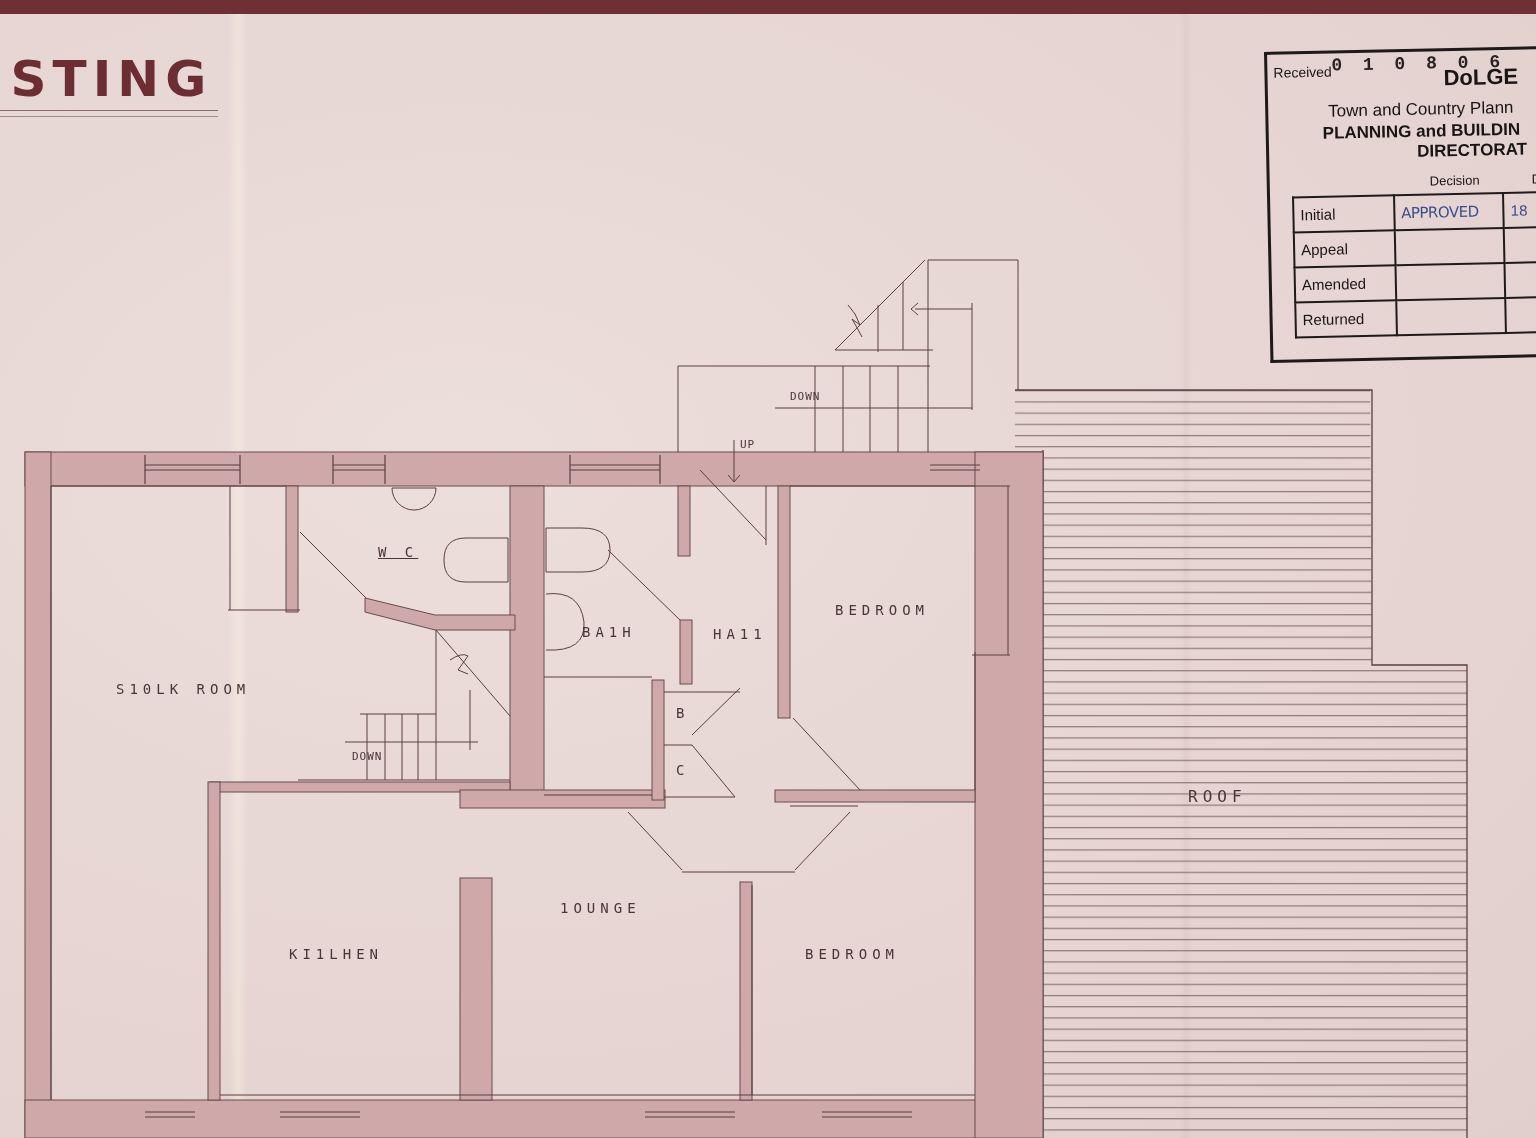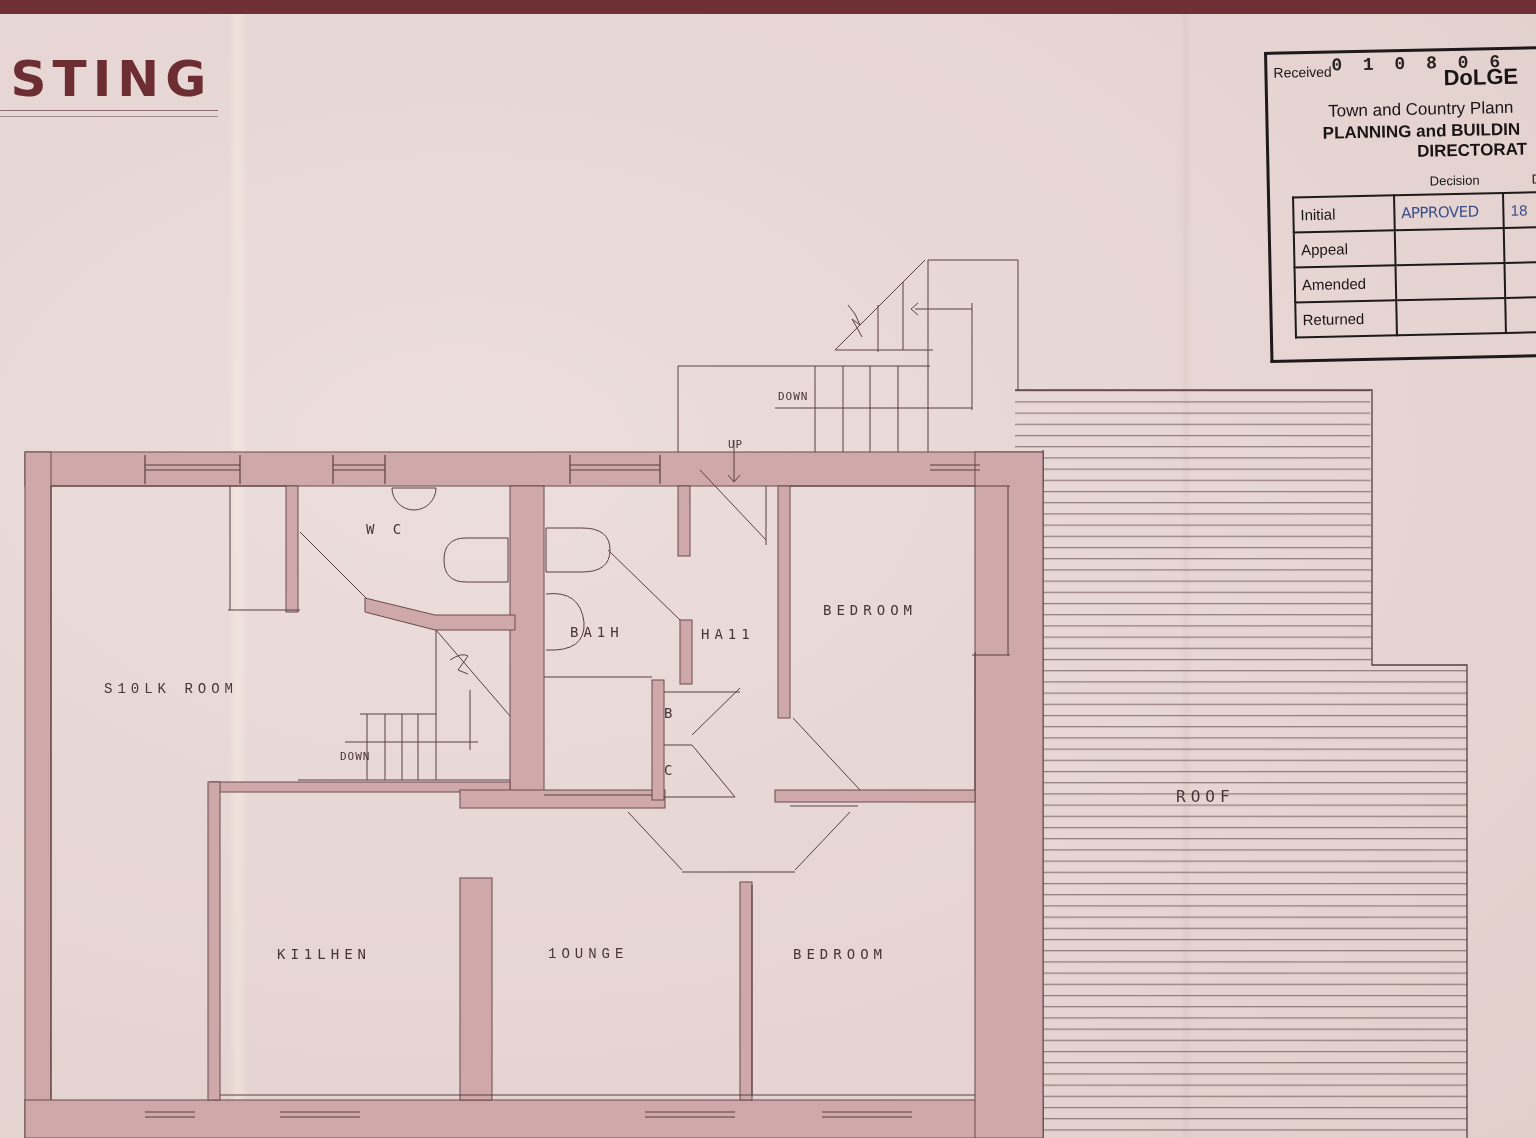--- a/index.html
+++ b/index.html
@@ -7,21 +7,21 @@
   .sheet{position:absolute;left:0;top:0;width:1536px;height:1138px;
     background:
       linear-gradient(90deg, rgba(255,250,240,0) 0, rgba(255,250,240,0) 228px, rgba(255,246,232,.35) 238px, rgba(255,250,240,0) 248px),
       linear-gradient(90deg, rgba(0,0,0,0) 0, rgba(0,0,0,0) 1180px, rgba(150,110,110,.07) 1186px, rgba(0,0,0,0) 1192px),
       radial-gradient(ellipse at 30% 40%, #ecdedb 0%, #e6d5d2 60%, #e1cfcc 100%);}
   .topbar{position:absolute;left:0;top:0;width:1536px;height:14px;background:#6e3034;}
   .title{position:absolute;left:-14px;top:50px;font-family:"DejaVu Sans",sans-serif;font-weight:bold;font-size:50px;letter-spacing:6px;color:#6d2e33;}
   .title-underline{position:absolute;left:0;top:110px;width:218px;height:0;border-top:1.5px solid #8b6d6e;}
   .title-underline2{position:absolute;left:0;top:116px;width:218px;height:0;border-top:1px solid #a38b8b;}
   svg.plan{position:absolute;left:0;top:0;}
-  .lbl{position:absolute;font-family:"DejaVu Sans Mono",monospace;font-size:14px;color:#4a3436;letter-spacing:5px;white-space:nowrap;}
+  .lbl{position:absolute;font-family:"DejaVu Sans Mono",monospace;font-size:14px;color:#4a3436;letter-spacing:5px;white-space:nowrap;margin-left:12px;}
   .lbl.small{font-size:11px;letter-spacing:1px;}
   
   .stamp{position:absolute;left:1264px;top:52px;width:300px;height:305px;border:3px solid #1f1a1a;border-right:none;transform:rotate(-1.2deg);transform-origin:left top;color:#1a1515;}
   .stamp .recv{position:absolute;left:6px;top:10px;font-size:14px;font-family:"Liberation Sans",sans-serif;}
   .stamp .num{position:absolute;left:64px;top:2px;font-size:18px;font-family:"Liberation Mono",monospace;letter-spacing:5px;font-weight:bold;color:#2a2222;}
   .stamp .org{position:absolute;left:176px;top:14px;font-size:22px;font-weight:bold;font-family:"Liberation Sans",sans-serif;}
   .stamp .l1{position:absolute;left:60px;top:48px;font-size:17px;font-family:"Liberation Sans",sans-serif;white-space:nowrap;}
   .stamp .l2{position:absolute;left:54px;top:70px;font-size:17px;font-weight:bold;font-family:"Liberation Sans",sans-serif;white-space:nowrap;}
   .stamp .l3{position:absolute;left:148px;top:90px;font-size:17px;font-weight:bold;font-family:"Liberation Sans",sans-serif;white-space:nowrap;}
   .stamp .dec{position:absolute;left:160px;top:122px;font-size:13px;font-family:"Liberation Sans",sans-serif;}
@@ -181,27 +181,27 @@
       <line x1="145" y1="1117" x2="195" y2="1117"></line>
     <line x1="280" y1="1112" x2="360" y2="1112"></line>
       <line x1="280" y1="1117" x2="360" y2="1117"></line>
     <line x1="645" y1="1112" x2="735" y2="1112"></line>
       <line x1="645" y1="1117" x2="735" y2="1117"></line>
     <line x1="822" y1="1112" x2="912" y2="1112"></line>
       <line x1="822" y1="1117" x2="912" y2="1117"></line>
   </g>
 </svg>
 
-<div class="lbl" style="left:104px;top:681px;font-family:Liberation Mono, monospace;">S10LK ROOM</div>
-<div class="lbl" style="left:366px;top:521px;">W C</div>
+<div class="lbl" style="left:104px;top:681px;">S10LK ROOM</div>
+<div class="lbl" style="left:366px;top:544px;text-decoration:underline;">W C</div>
 <div class="lbl" style="left:570px;top:624px;">BA1H</div>
 <div class="lbl" style="left:701px;top:626px;">HA11</div>
 <div class="lbl" style="left:823px;top:602px;">BEDROOM</div>
 <div class="lbl" style="left:277px;top:946px;">KI1LHEN</div>
-<div class="lbl" style="left:548px;top:946px;font-family:Liberation Mono, monospace;">1OUNGE</div>
+<div class="lbl" style="left:548px;top:900px;">1OUNGE</div>
 <div class="lbl" style="left:793px;top:946px;">BEDROOM</div>
 <div class="lbl" style="left:1176px;top:787px;font-size:16px;">ROOF</div>
 <div class="lbl" style="left:664px;top:705px;letter-spacing:0;">B</div>
 <div class="lbl" style="left:664px;top:762px;letter-spacing:0;">C</div>
 
 <div class="lbl small" style="left:778px;top:390px;">DOWN</div>
 <div class="lbl small" style="left:728px;top:438px;">UP</div>
 <div class="lbl small" style="left:340px;top:750px;">DOWN</div>
 
 <div class="stamp">

